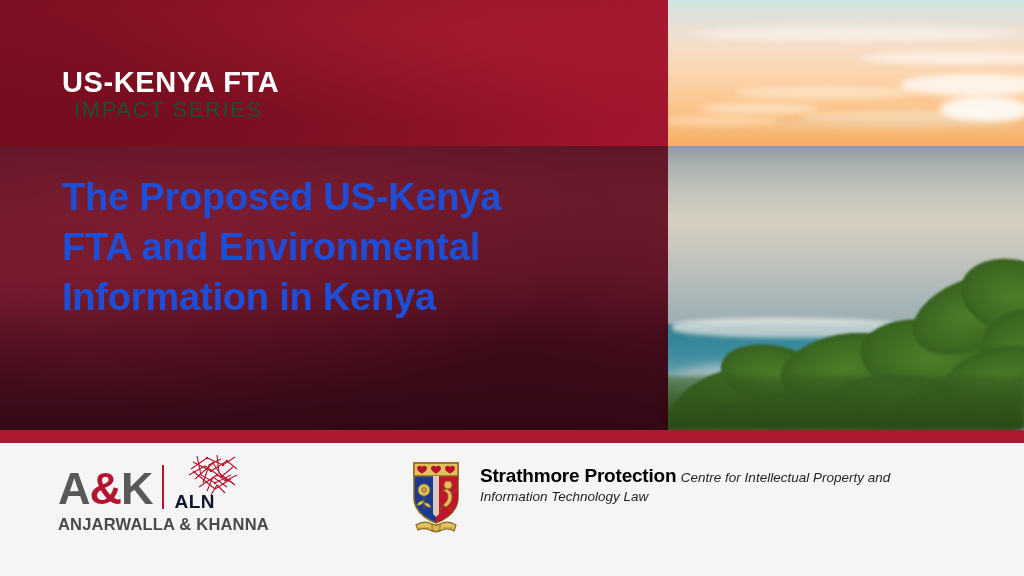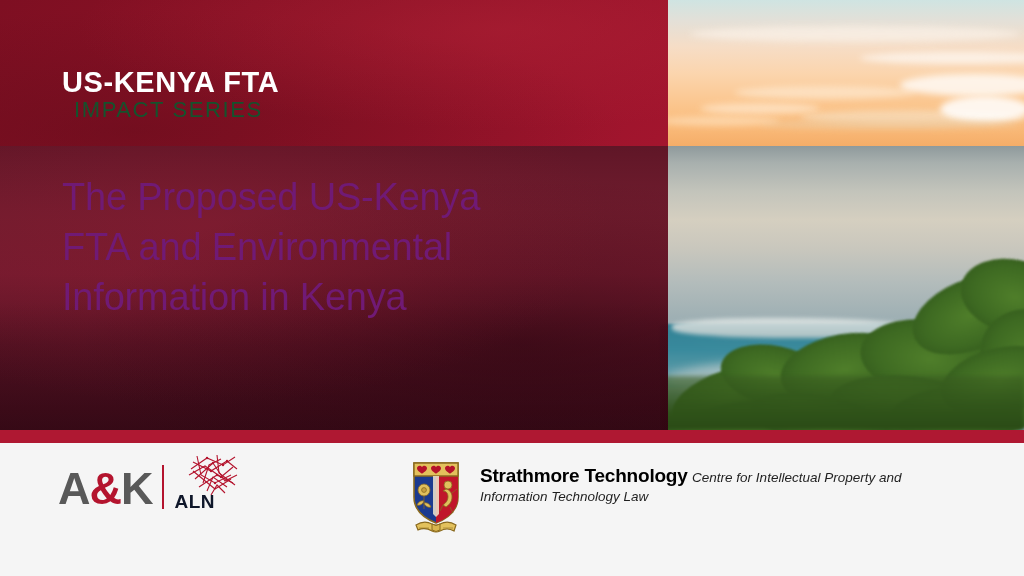--- a/index.html
+++ b/index.html
@@ -209,22 +209,22 @@
     font-weight: 300;
     letter-spacing: 1.6px;
     color: #14532d;
     line-height: 1;
   }
   .title {
     position: absolute;
     left: 62px; top: 172px;
     width: 520px;
     font-size: 38px;
-    font-weight: normal;
-    color: #701a75;
+    font-weight: bold;
+    color: #1d4ed8;
     line-height: 1.32;
     letter-spacing: -.2px;
   }
   .title div { white-space: nowrap; }
 
   
   .red-bar {
     position: absolute;
     left: 0; top: 430px;
     width: 1024px;
@@ -420,20 +420,21 @@
                 <circle cx="26" cy="10" r="1.2"></circle>
                   <circle cx="30" cy="22" r="1.2"></circle>
                 <circle cx="28" cy="30" r="1.2"></circle>
                   <circle cx="40" cy="8" r="1.2"></circle>
               </g>
             </svg>
           </span>
           <span class="ak-aln">ALN</span>
         </span>
       </div>
+      <div class="ak-sub">ANJARWALLA &amp; KHANNA</div>
     </div>
 
     <div class="su-logo">
       <span class="crest">
         <svg width="56" height="80" viewBox="0 0 56 80" aria-hidden="true">
 
           <path d="M6 6 H50 V40 C50 54 38 62 28 66 C18 62 6 54 6 40 Z" fill="#1b3a8f" stroke="#8a6a1f" stroke-width="1.6"></path>
 
           <path d="M28 6 H50 V40 C50 54 38 62 28 66 Z" fill="#c0162a"></path>
 
@@ -465,21 +466,21 @@
 
           <path d="M8 68 q8 -5 16 -1 q4 2 8 0 q8 -4 16 1 l-2 6 q-7 -4 -14 0 q-4 2 -8 0 q-7 -4 -14 -1 z" fill="#e3c15c" stroke="#8a6a1f" stroke-width="1.2"></path>
           <path d="M24 67 q4 3 8 0 l0 6 q-4 3 -8 0 z" fill="#d9b54e" stroke="#8a6a1f" stroke-width="1"></path>
           <g stroke="#8a6a1f" stroke-width=".7" opacity=".8">
             <path d="M11 71 H21"></path>
               <path d="M35 71 H45"></path>
           </g>
         </svg>
       </span>
       <span class="su-text">
-        <span class="su-name">Strathmore Technology</span>
+        <span class="su-name">Strathmore Protection</span>
         <span class="su-rule"></span>
         <span class="su-tagline">
           <span>Centre for Intellectual Property and</span><br>
           <span>Information Technology Law</span>
         </span>
       </span>
     </div>
 
   </div>
 </div>

